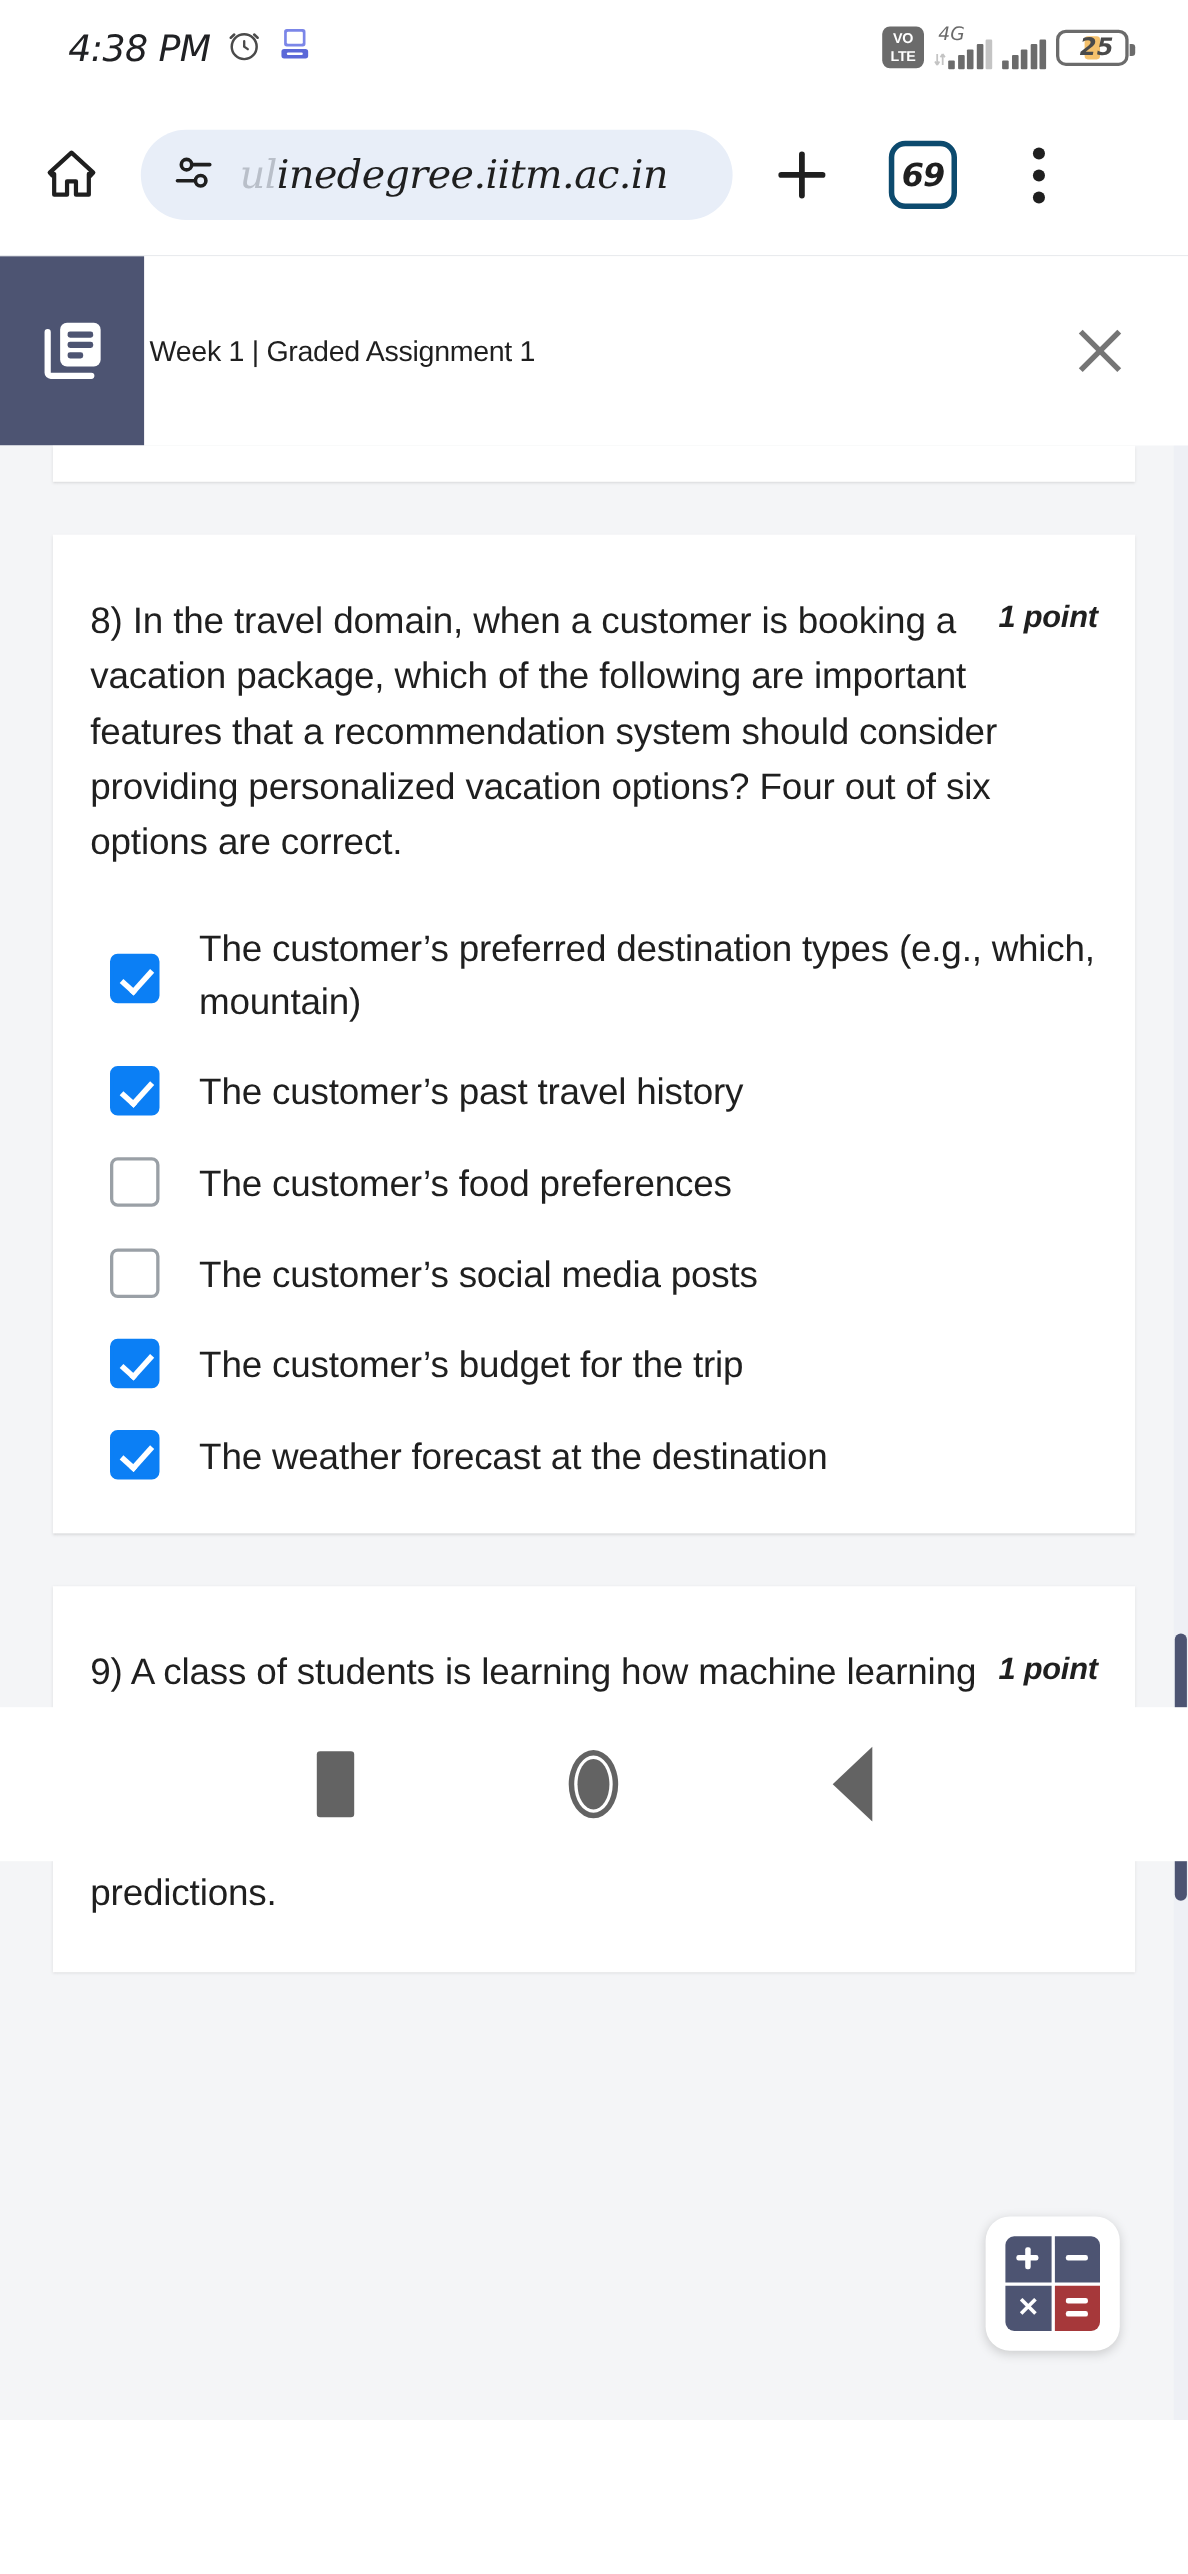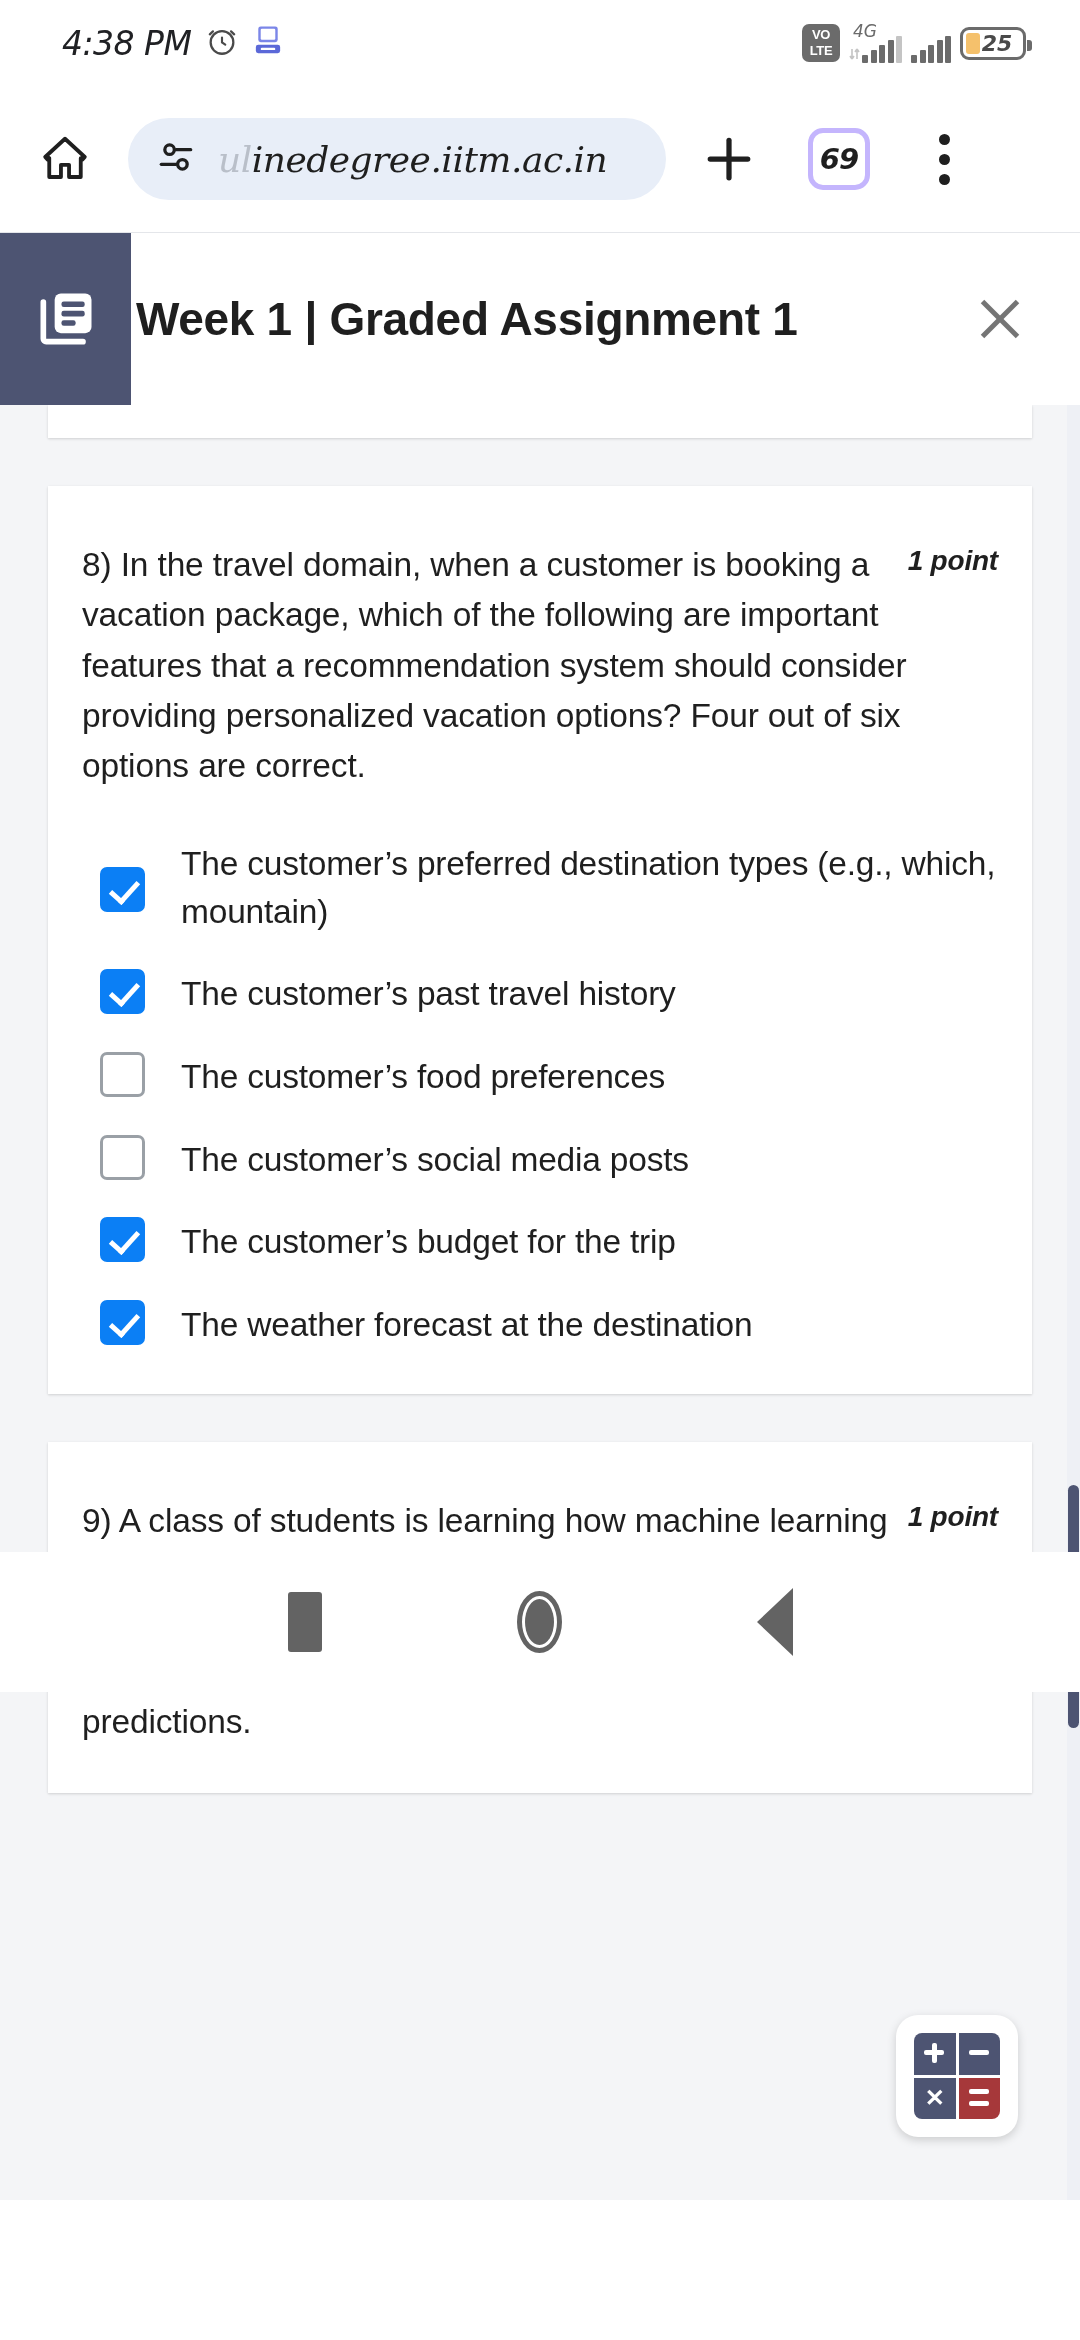--- a/index.html
+++ b/index.html
@@ -84,20 +84,21 @@
   .bars.faded i:nth-child(5) { background: #c4c4c4; }
   .arrows { width: 11px; height: 22px; position: relative; }
   .battery {
     position: relative;
     width: 66px; height: 33px;
     border: 3.5px solid #6b6b6b;
     border-radius: 9px;
     display: flex;
     align-items: center;
     padding: 0 3px;
+    justify-content: center;
   }
   .battery::after {
     content: "";
     position: absolute;
     right: -9px; top: 10px;
     width: 5px; height: 11px;
     background: #6b6b6b;
     border-radius: 0 3px 3px 0;
   }
   .battery-fill {
@@ -159,21 +160,21 @@
   }
   .url-text .fade { color: #b9bfc9; }
   .plus-btn {
     width: 78px; height: 78px;
     margin-left: 24px;
     display: flex; align-items: center; justify-content: center;
   }
   .tabs-btn {
     width: 62px; height: 62px;
     margin-left: 40px;
-    border: 5px solid #c4b5fd;
+    border: 5px solid #0c4a6e;
     border-radius: 15px;
     display: flex; align-items: center; justify-content: center;
   }
   .tabs-count {
     font-family: "DejaVu Sans", sans-serif;
     font-style: italic;
     font-size: 29px;
     font-weight: bold;
     color: #1f1f1f;
     letter-spacing: -1px;
@@ -206,27 +207,26 @@
     width: 131px;
     height: 172px;
     background: #4d5472;
     display: flex;
     align-items: center;
     justify-content: center;
     flex: 0 0 auto;
   }
   .header-title {
     flex: 1;
-    font-size: 46px;
+    font-size: 26px;
     color: #1f1f1f;
     padding-left: 5px;
     letter-spacing: -0.3px;
     white-space: nowrap;
     overflow: hidden;
-    font-weight: bold;
   }
   .header-close {
     width: 96px; height: 96px;
     margin-right: 32px;
     display: flex; align-items: center; justify-content: center;
     flex: 0 0 auto;
   }
 
   
   .content {

